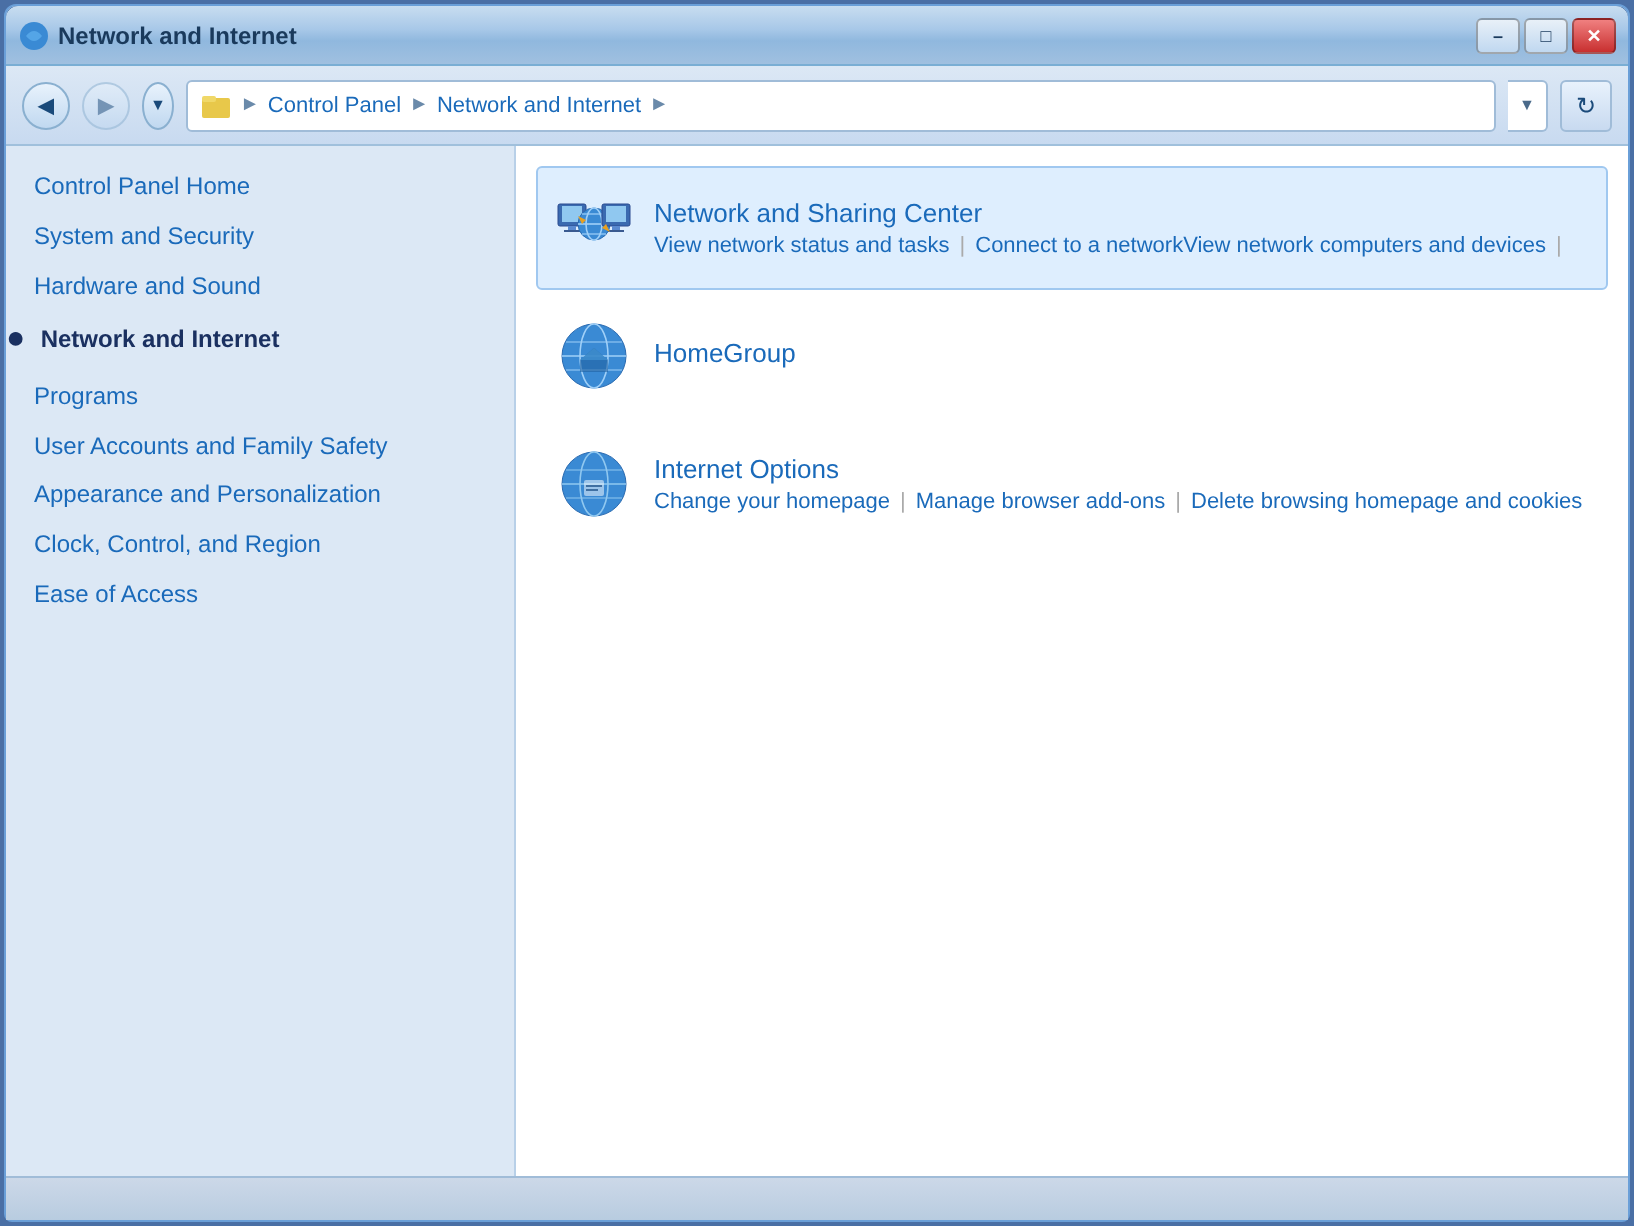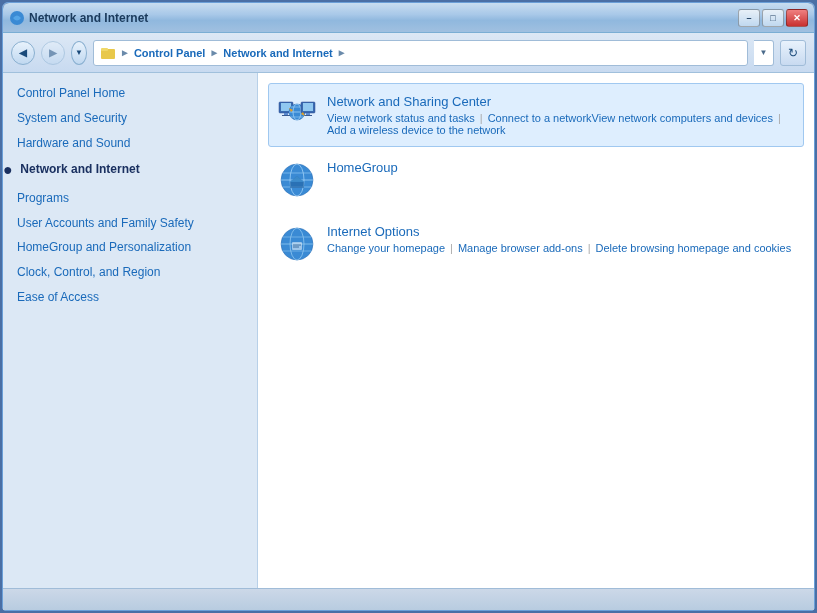--- a/index.html
+++ b/index.html
@@ -130,21 +130,20 @@
 
     .breadcrumb-sep {
       color: #6a8aaa;
       font-size: 10px;
     }
 
     .breadcrumb-link {
       color: #1a6aba;
       cursor: pointer;
       text-decoration: none;
-      font-weight: bold;
     }
 
     .nav-dropdown {
       width: 20px;
       height: 26px;
       background: white;
       border: 1px solid #a0bcd8;
       border-left: none;
       border-radius: 0 3px 3px 0;
       cursor: pointer;
@@ -239,21 +238,21 @@
     
     .content {
       flex: 1;
       padding: 10px;
       background: white;
       overflow-y: auto;
     }
 
     .content-item {
       display: flex;
-      align-items: flex-start;
+      align-items: center;
       padding: 10px 8px;
       border: 1px solid transparent;
       border-radius: 3px;
       margin-bottom: 2px;
     }
 
     .content-item.highlighted {
       background: #deeefe;
       border-color: #a0c8f0;
     }
@@ -378,21 +377,21 @@
 
       <div class="sidebar-item">
         <span>Programs</span>
       </div>
 
       <div class="sidebar-item">
         <span>User Accounts and Family Safety</span>
       </div>
 
       <div class="sidebar-item">
-        <span>HomeGroup and Personalization</span>
+        <span>Appearance and Personalization</span>
       </div>
 
       <div class="sidebar-item">
         <span>Clock, Control, and Region</span>
       </div>
 
       <div class="sidebar-item">
         <span>Ease of Access</span>
       </div>
 
@@ -426,21 +425,20 @@
         </div>
         <div class="content-text">
           <h3>Network and Sharing Center</h3>
           <div class="content-links">
             <span class="content-link">View network status and tasks</span>
             <span class="content-sep">|</span>
             <span class="content-link">Connect to a network</span>
             <br style="width:100%">
             <span class="content-link">View network computers and devices</span>
             <span class="content-sep">|</span>
-            <span class="content-link">Add a wireless device to the network</span>
           </div>
         </div>
       </div>
 
       <div class="content-item">
         <div class="content-icon">
           <svg width="40" height="40" viewBox="0 0 40 40">
             <circle cx="20" cy="20" r="16" fill="#3a8ad4" stroke="#2a6ab0" stroke-width="0.5"></circle>
             <ellipse cx="20" cy="20" rx="7" ry="16" fill="none" stroke="#a0d0f8" stroke-width="0.8"></ellipse>
             <line x1="4" y1="20" x2="36" y2="20" stroke="#a0d0f8" stroke-width="0.8"></line>

